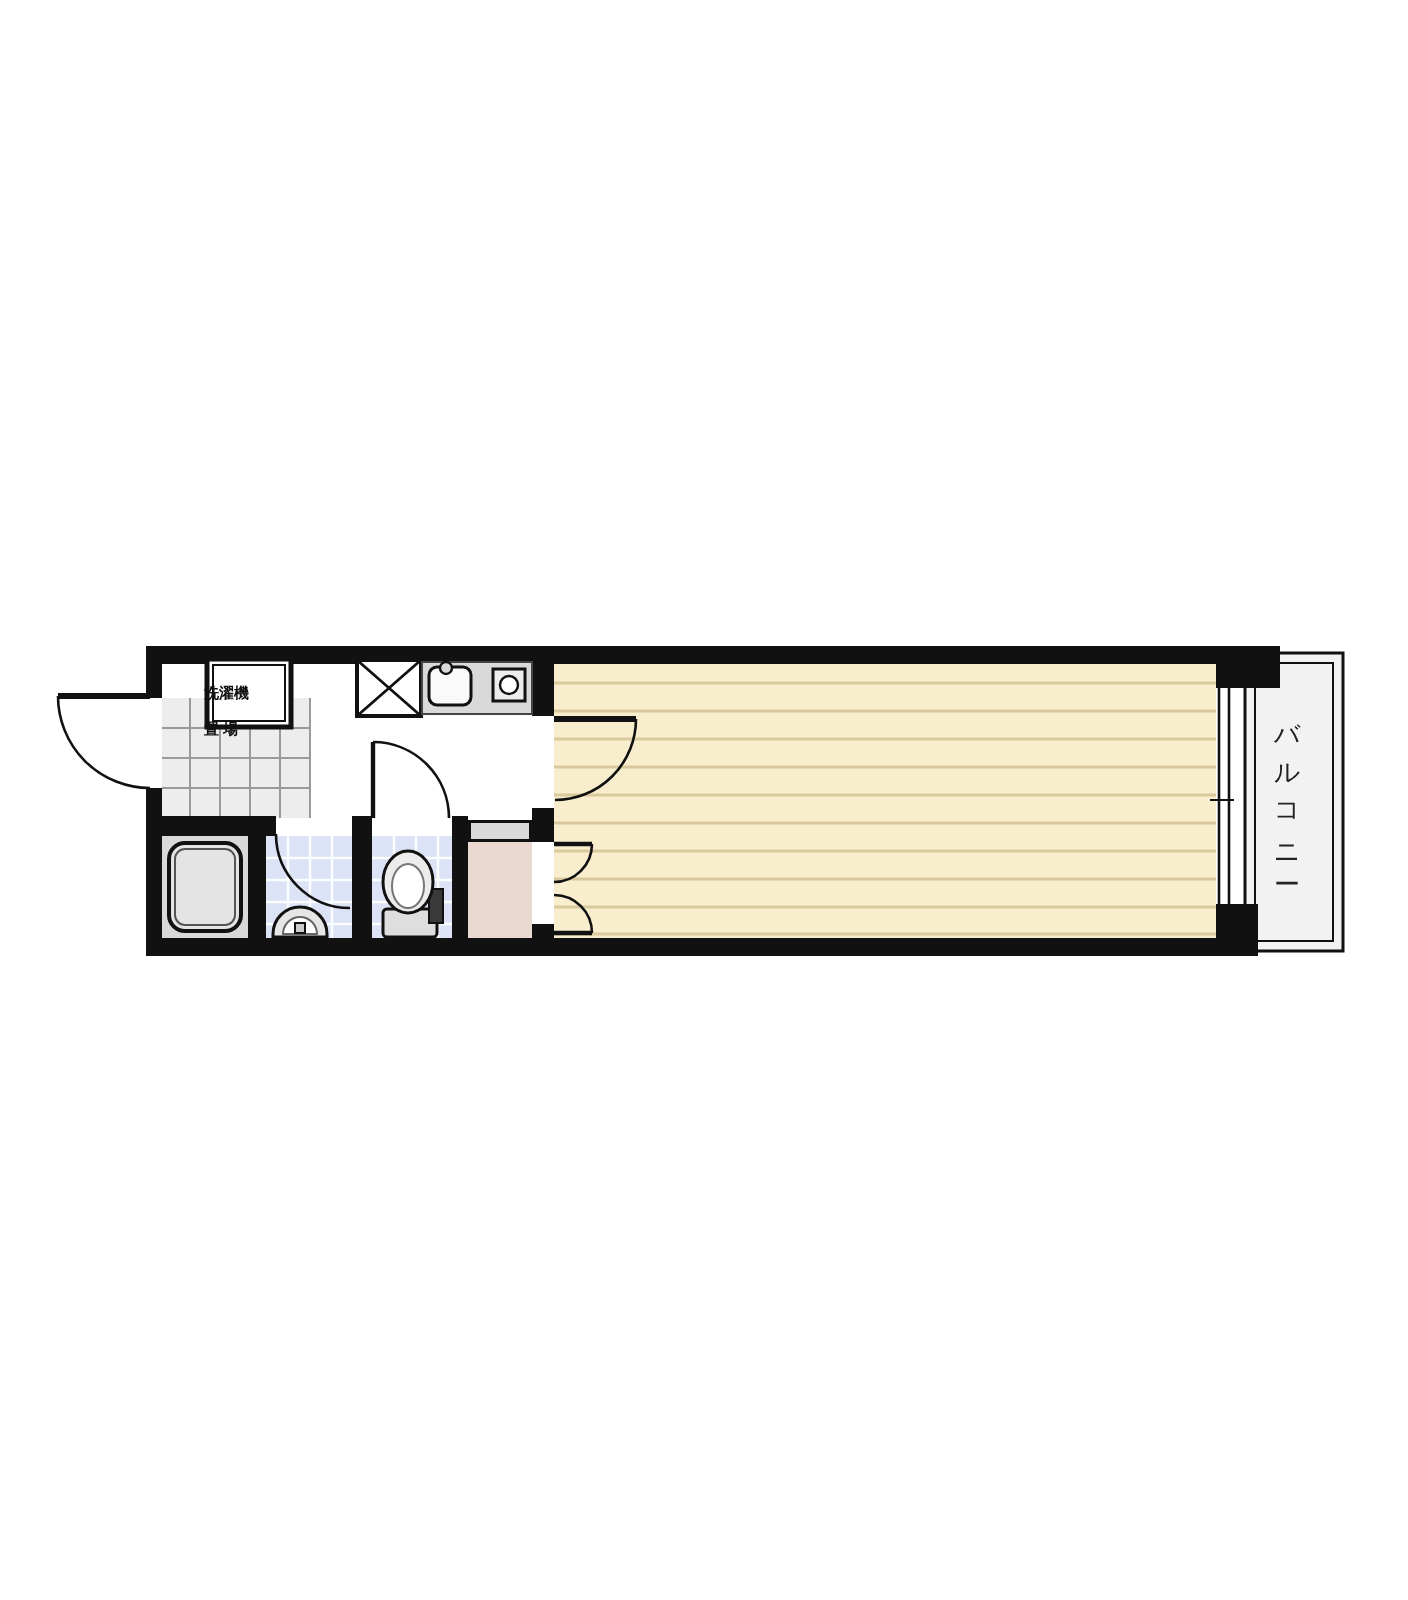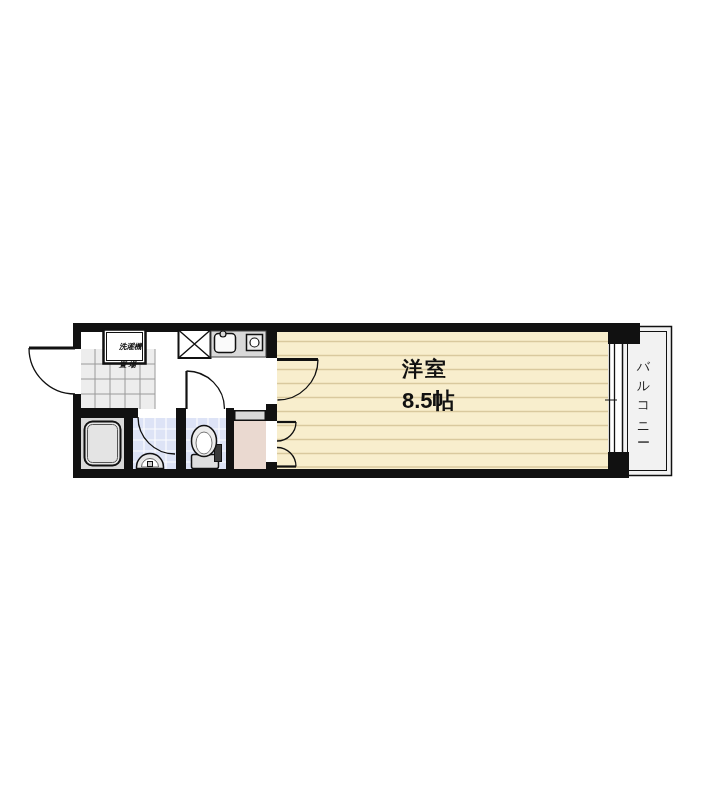--- a/index.html
+++ b/index.html
@@ -30,24 +30,23 @@
   .label{position:absolute;color:#111;}
   #room-label{left:402px;top:358px;line-height:1;}
   #room-name{font-size:21px;font-weight:bold;letter-spacing:2px;}
   #room-size{font-size:22px;font-weight:bold;margin-top:11px;letter-spacing:0px;}
   #balcony-label{
     left:636px;top:352px;width:16px;height:100px;
     writing-mode:vertical-rl;text-orientation:upright;
     font-size:13px;letter-spacing:6px;color:#222;
   }
   #laundry-label{
-    left:119px;top:333px;width:36px;
+    left:102px;top:333px;width:36px;
     font-size:7.5px;line-height:9px;font-weight:bold;color:#111;
     white-space:pre-line;
-    font-style:italic;
   }
 </style>
 </head>
 <body>
 
 <div id="stage">
 
   <svg id="plan-svg" width="704" height="800" viewBox="0 0 704 800">
 
     <g>
@@ -172,24 +171,20 @@
       <path class="door-leaf-thin" d="M277 466.5 H296"></path>
       <path class="door-arc" d="M296 466.5 A19 19 0 0 0 277 447.5"></path>
     </g>
 
     <g>
       <path class="win-line" d="M609.5 344 V453 M614.5 344 V453"></path>
       <path d="M605 400 H617" stroke="#111" stroke-width="1"></path>
     </g>
   </svg>
 
-  <div class="label" id="room-label">
-    <div id="room-name">洋室</div>
-    <div id="room-size">8.5帖</div>
-  </div>
 
   <div class="label" id="balcony-label">バルコニー</div>
 
   <div class="label" id="laundry-label">
     <div>洗濯機</div>
     <div>置 場</div>
   </div>
 
 </div>
 

